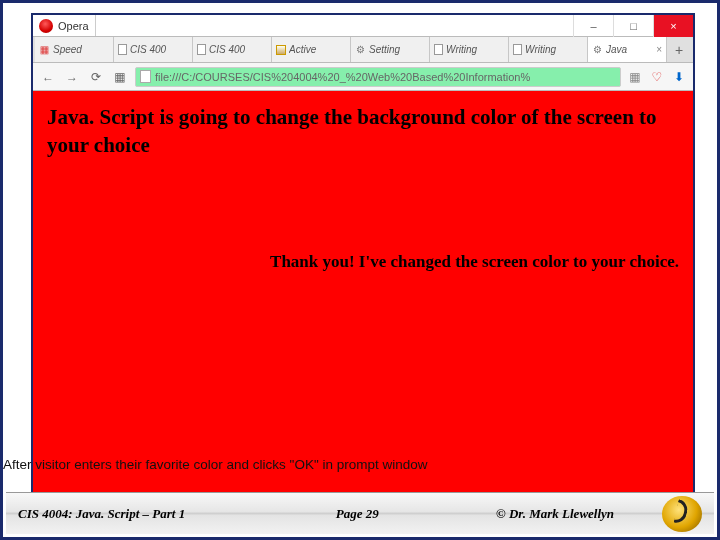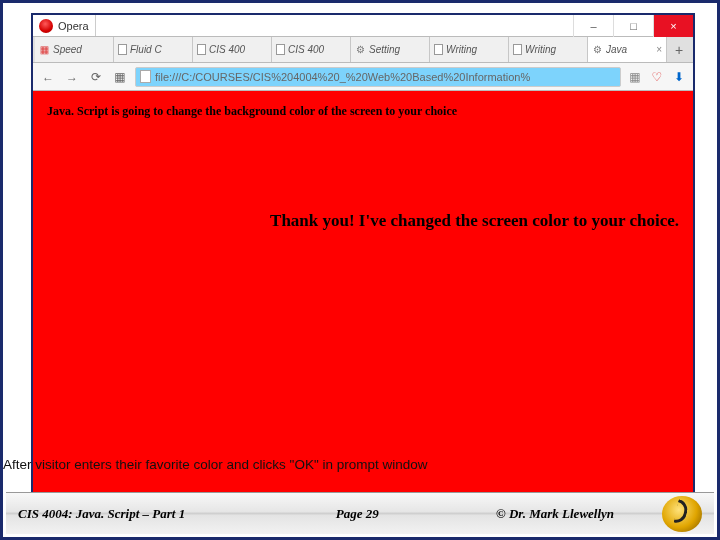--- a/index.html
+++ b/index.html
@@ -90,39 +90,39 @@
   
   .toolbar {
     height: 28px; background: #f6f6f6; border-bottom: 1px solid #bbb;
     display:flex; align-items:center; padding:0 6px; gap:6px;
   }
   .nav-btn {
     width:18px; height:18px; display:flex; align-items:center; justify-content:center;
     font-size:12px; color:#666;
   }
   .addr {
-    flex:1; height:20px; background:#7dd3fc; border:1px solid #ccc; border-radius:2px;
+    flex:1; height:20px; background:#86efac; border:1px solid #ccc; border-radius:2px;
     display:flex; align-items:center; padding:0 4px; gap:4px; font-size:11px; color:#444;
     overflow:hidden;
   }
   .addr .file-icon {
     width:11px; height:13px; border:1px solid #aaa; background:#fff; flex-shrink:0;
   }
   .addr .url { white-space:nowrap; overflow:hidden; text-overflow:ellipsis; color:#666; }
   .tool-icon { width:16px; height:16px; display:flex; align-items:center; justify-content:center; font-size:12px; color:#888; }
   .tool-icon.heart { color:#d33; }
   .tool-icon.dl { color:#0066cc; }
 
   
   .viewport {
     flex:1; background:#ff0000; padding:12px 14px;
     font-family: Georgia, "Times New Roman", serif;
     color:#000; overflow:hidden;
   }
-  .viewport .line1 { font-size:12px; font-weight:bold; line-height:1.35; }
+  .viewport .line1 { font-size:21px; font-weight:bold; line-height:1.35; }
   .viewport .gap { height:92px; }
   .viewport .line2 { font-size:17px; font-weight:bold; color:#000;text-align:right; }
 
   
   .caption {
     position:absolute; left:0; right:0; top:454px;
     text-align:left; font-size:13.5px; color:#111;
   }
 
   
@@ -173,29 +173,29 @@
       </div>
     </div>
 
     <div class="tabstrip">
       <div class="tab">
         <span class="ticon speed">▦</span>
         <span class="tlabel">Speed </span>
       </div>
       <div class="tab">
         <span class="ticon page"></span>
-        <span class="tlabel">Fluid C</span>
-      </div>
-      <div class="tab">
-        <span class="ticon page"></span>
         <span class="tlabel">CIS 400</span>
       </div>
       <div class="tab">
         <span class="ticon page"></span>
         <span class="tlabel">CIS 400</span>
+      </div>
+      <div class="tab">
+        <span class="ticon img"></span>
+        <span class="tlabel">Active </span>
       </div>
       <div class="tab">
         <span class="ticon gear">⚙</span>
         <span class="tlabel">Setting</span>
       </div>
       <div class="tab">
         <span class="ticon page"></span>
         <span class="tlabel">Writing</span>
       </div>
       <div class="tab">

